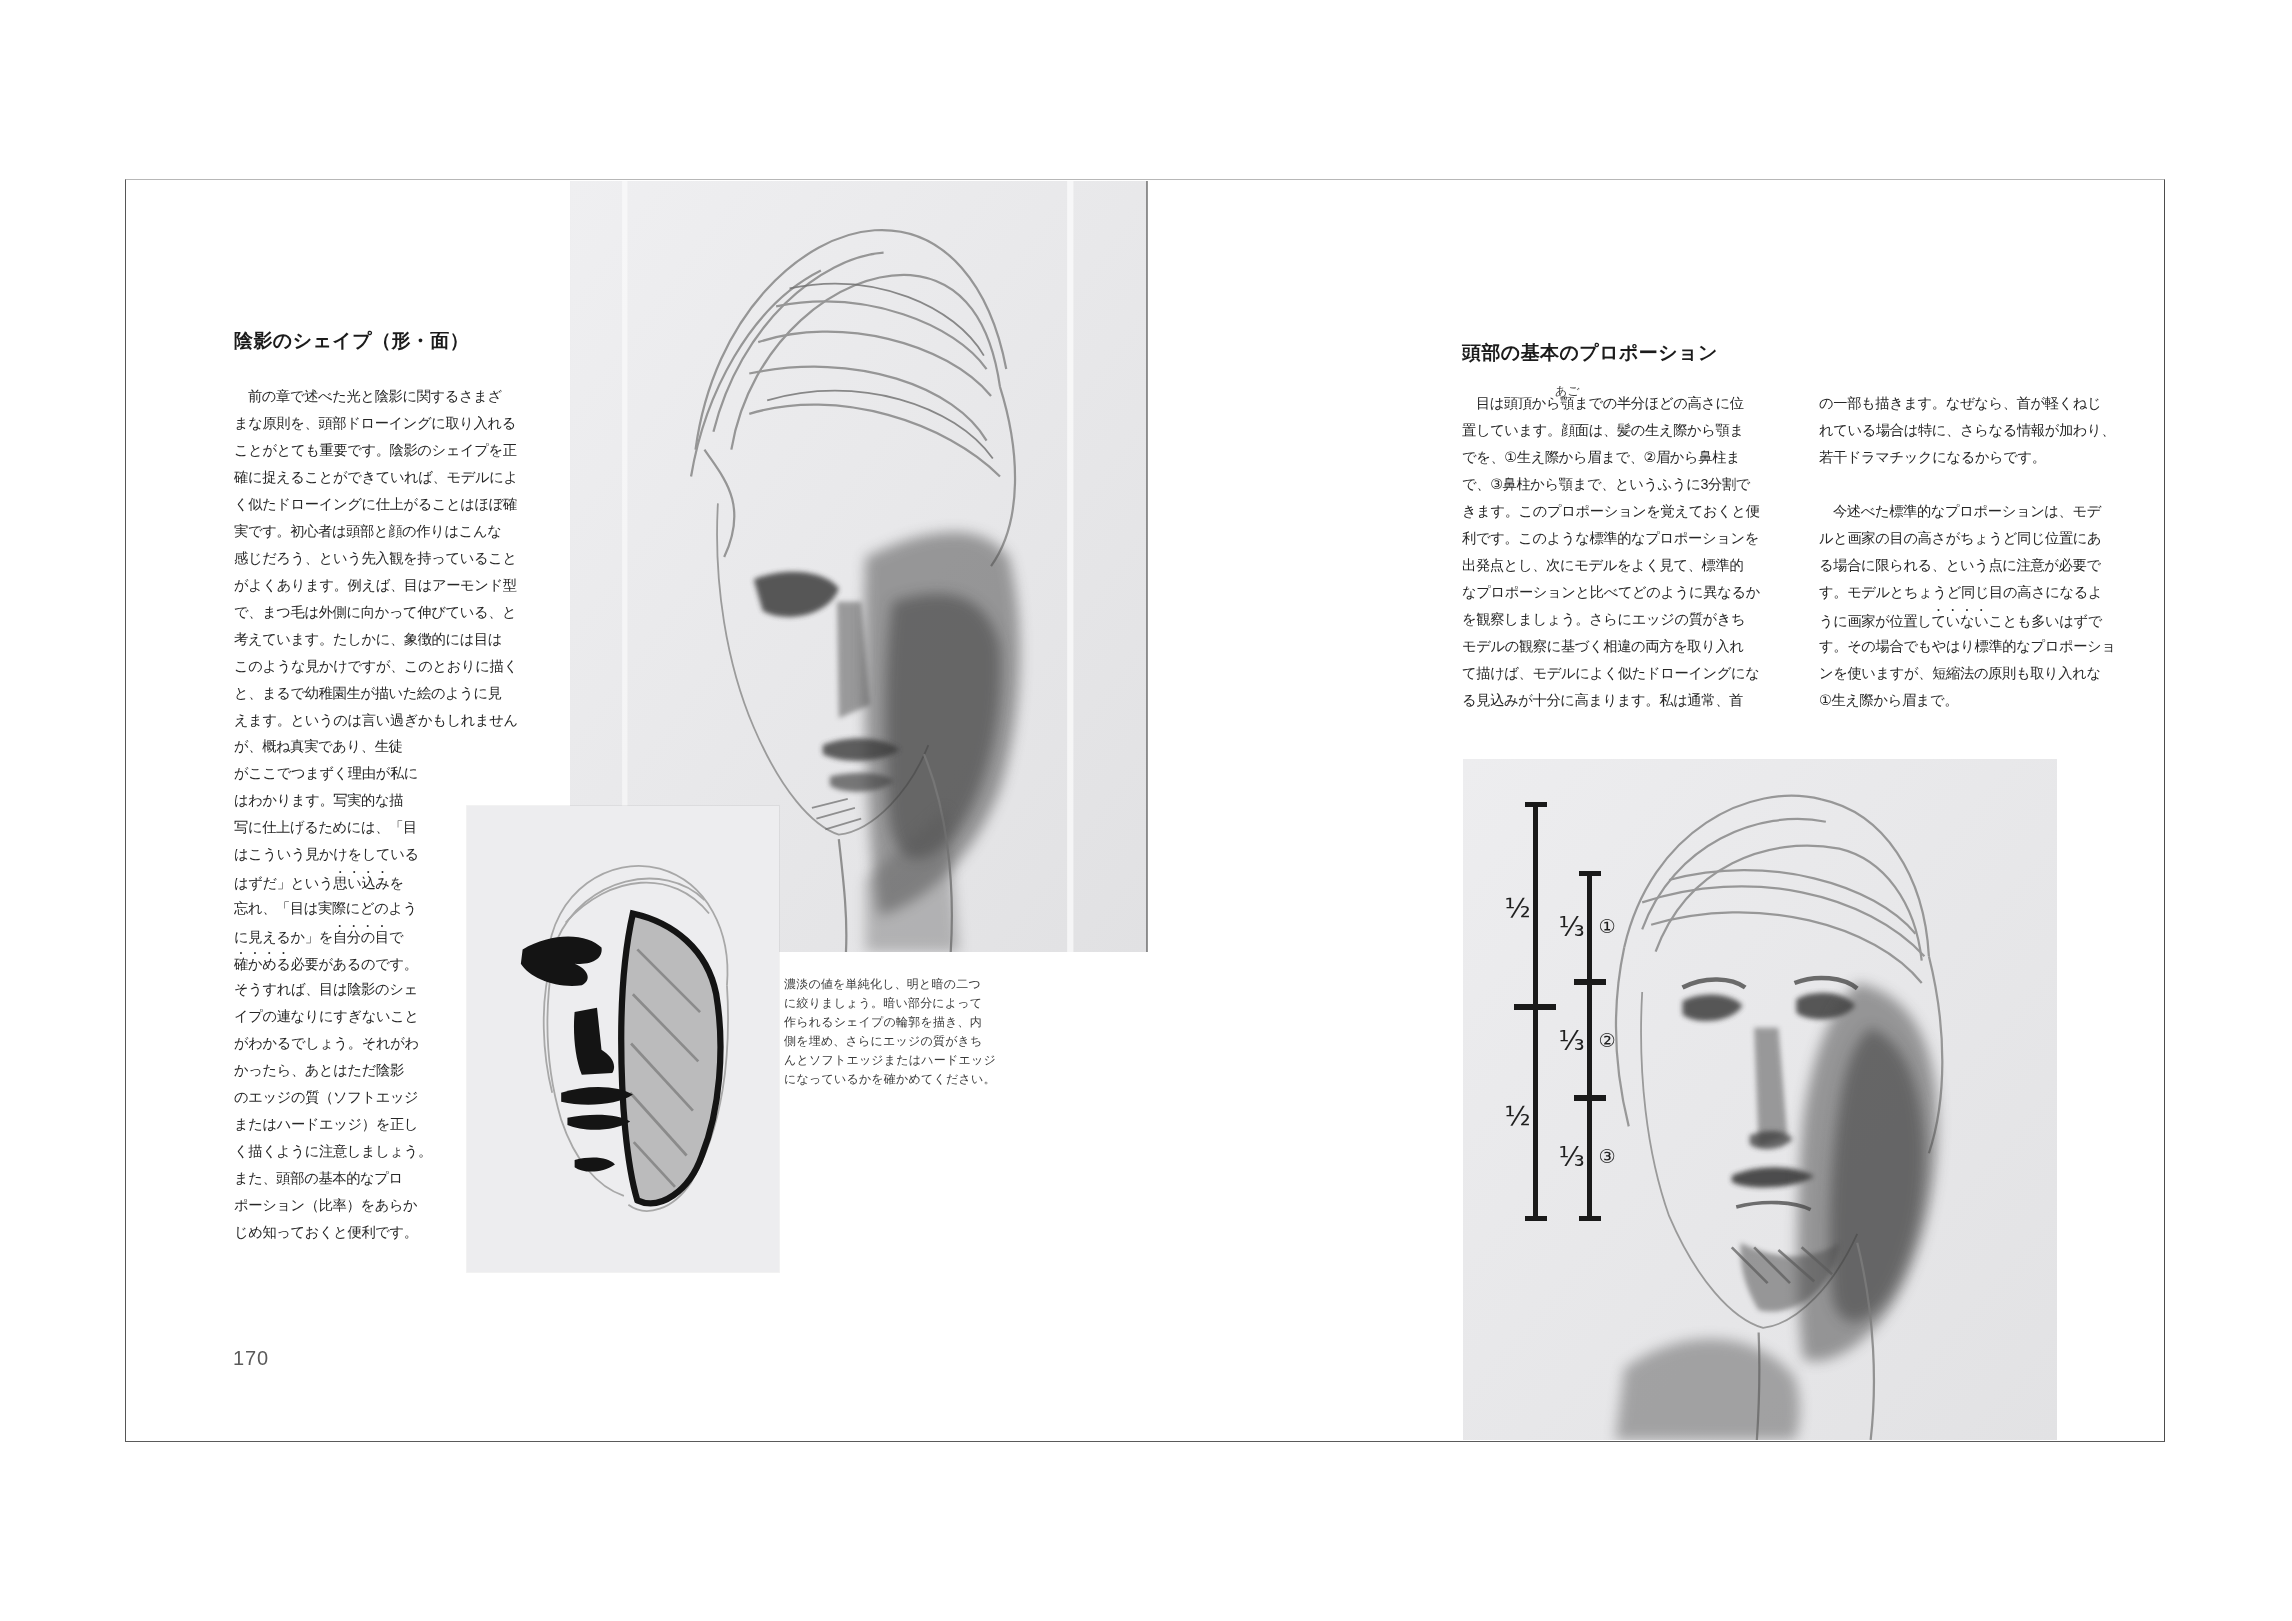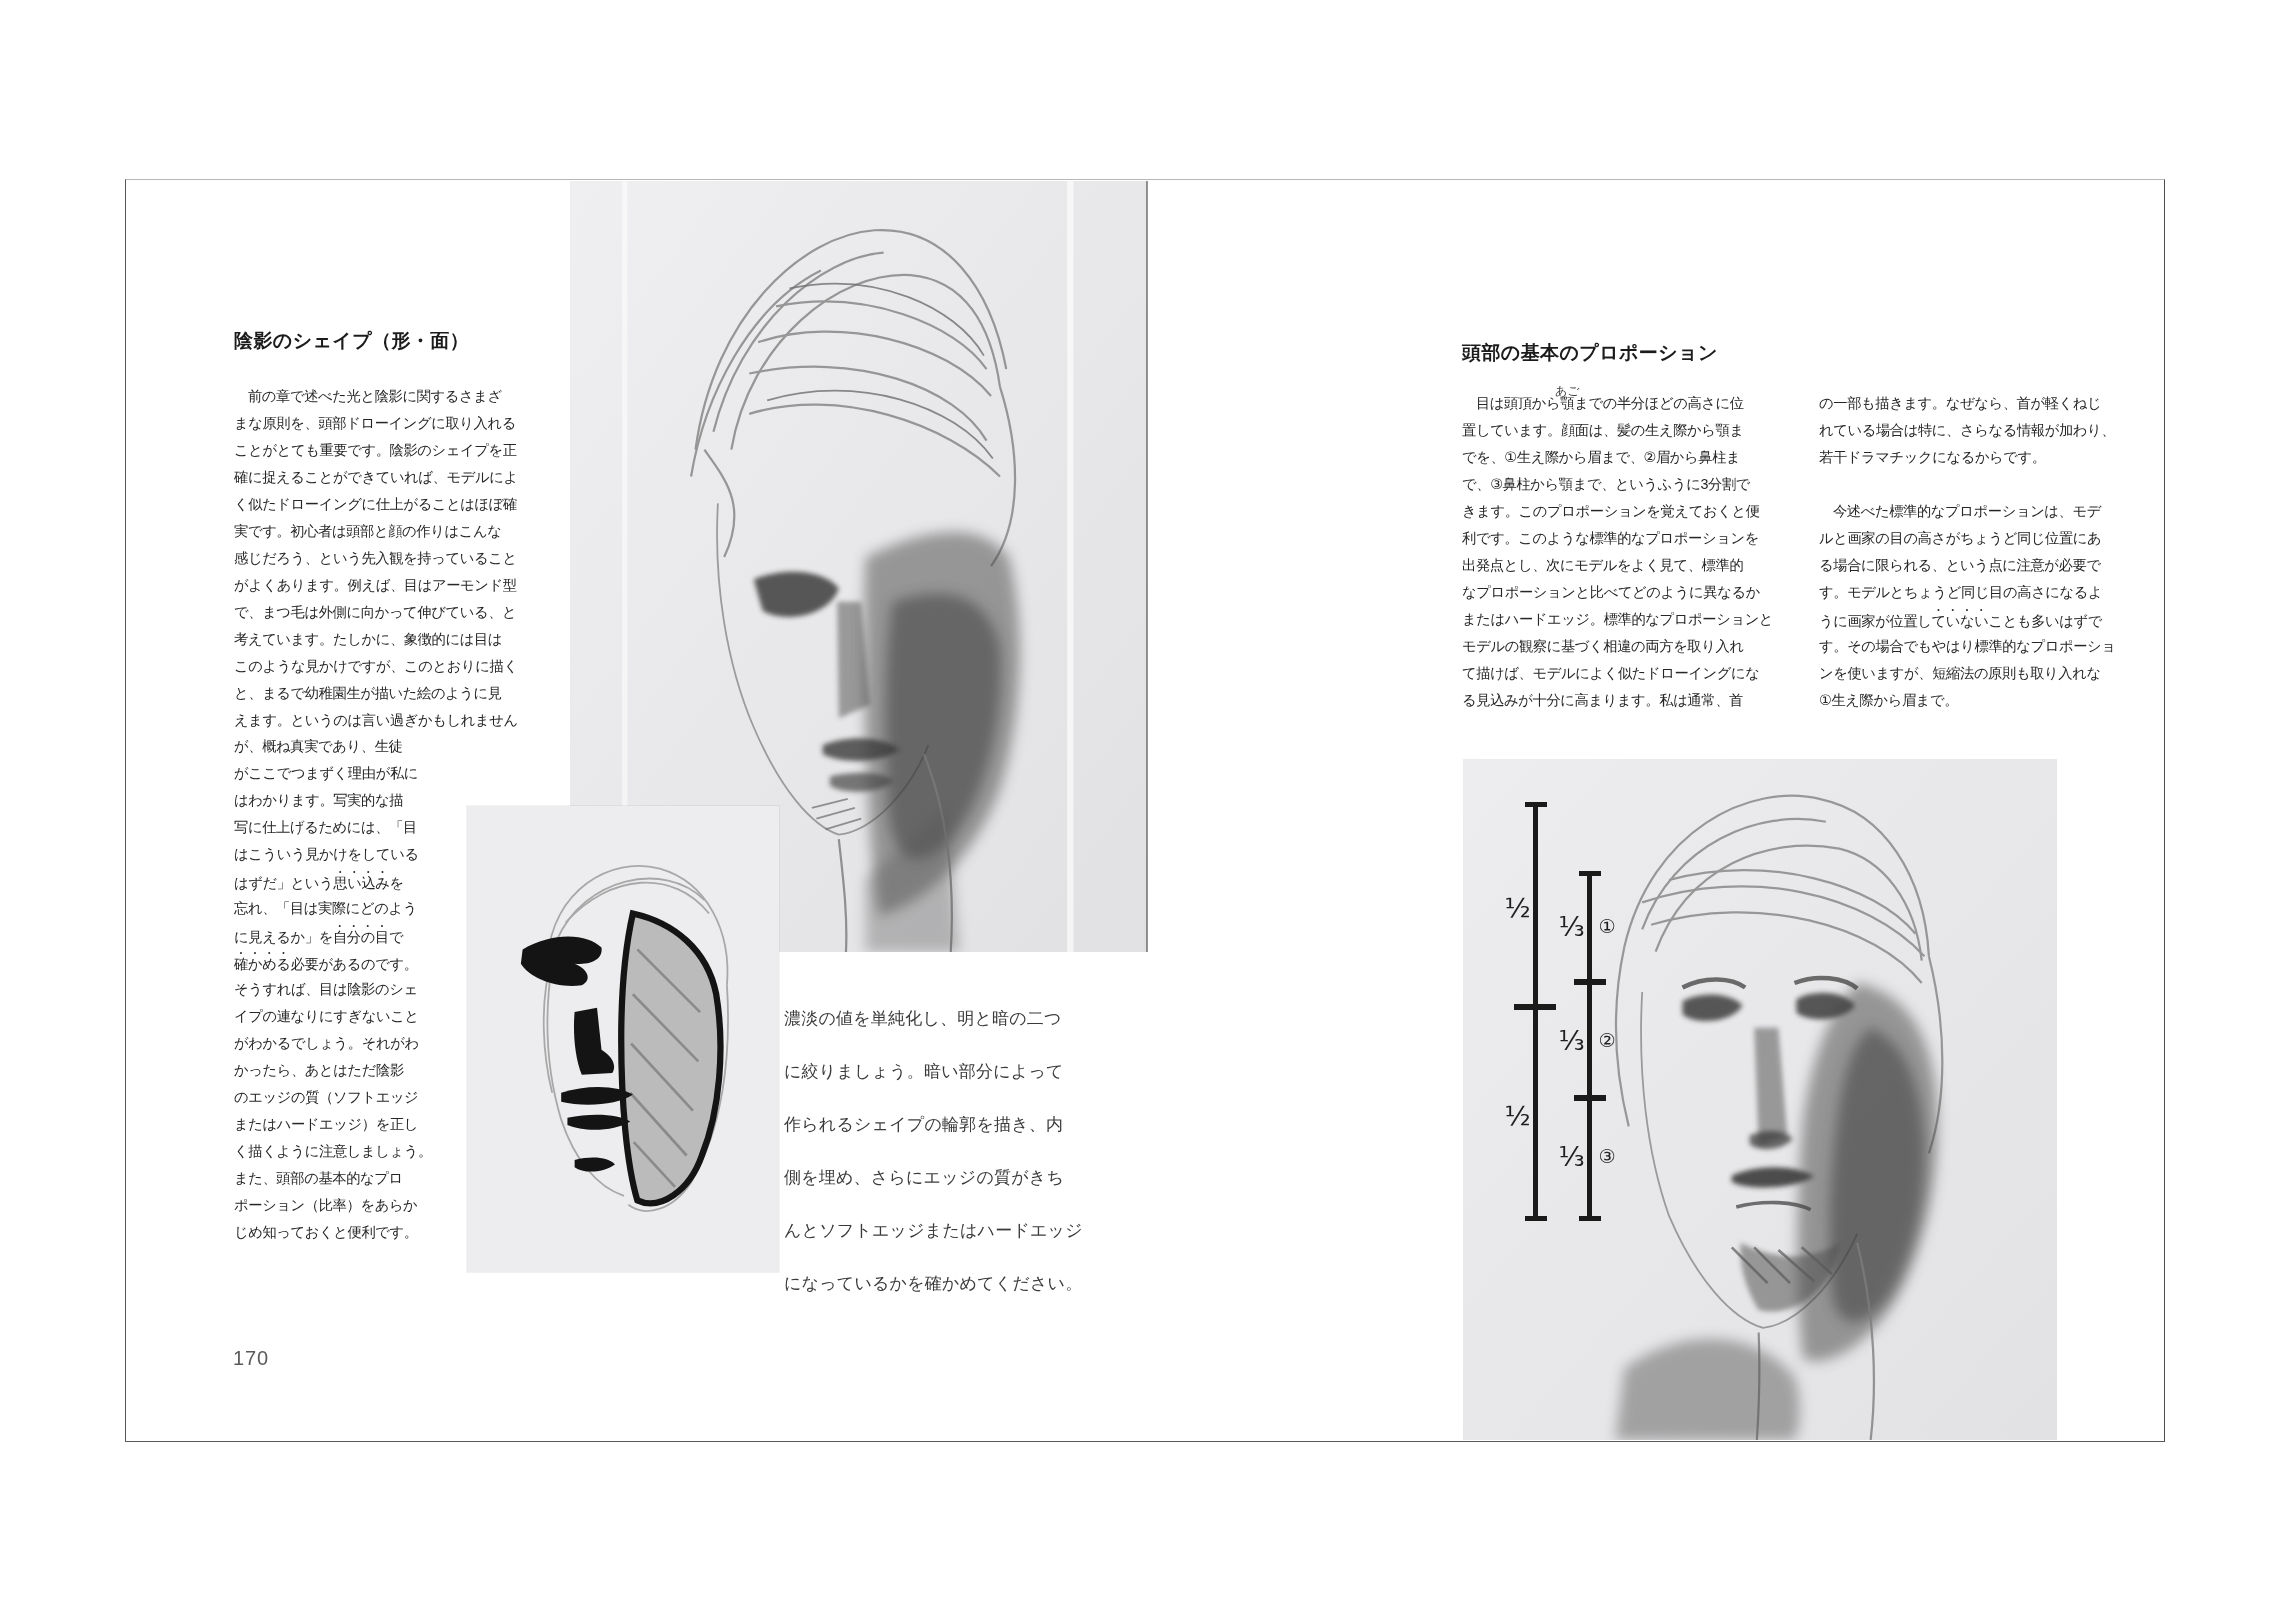--- a/index.html
+++ b/index.html
@@ -12,21 +12,21 @@
   .canvas{position:relative;width:2290px;height:1621px;overflow:hidden;background:var(--page_bg);padding-left:8px;}
   .frame{position:absolute;left:125px;top:179px;width:2040px;height:1263px;
     border-top:1.8px solid #b7b7b7;border-left:1.8px solid #565656;
     border-right:1.8px solid #4c4c4c;border-bottom:1.8px solid #5a5a5a;background:#fff;}
   .photo{position:absolute;background:var(--photo_bg);overflow:hidden;}
   .photo svg{display:block;width:100%;height:100%;}
   .seam{position:absolute;left:1146px;top:181px;width:1.8px;height:771px;background:#3f3f3f;opacity:.55;}
   h2.heading{position:absolute;font-size:19px;font-weight:bold;letter-spacing:0.4px;color:#1b1b1b;white-space:nowrap;}
   .tcol{position:absolute;}
   .tcol .tline{height:27px;line-height:27px;font-size:14.3px;letter-spacing:-0.4px;white-space:nowrap;color:var(--text_color);}
-  .tcol.caption .tline{height:19px;line-height:19px;font-size:17px;letter-spacing:0.2px;color:var(--caption_color);margin-top:34px;}
+  .tcol.caption .tline{height:19px;line-height:19px;font-size:12px;letter-spacing:0.2px;color:var(--caption_color);}
   .pagenum{position:absolute;left:233px;top:1347px;font-size:20px;color:var(--muted);letter-spacing:0.9px;}
   .em{-webkit-text-emphasis:filled dot #2a2a2a;text-emphasis:filled dot #2a2a2a;}
   .rubyseg{position:relative;}
   .furi{position:absolute;left:50%;transform:translateX(-50%);top:-8px;font-size:12px;line-height:8px;
     letter-spacing:0;color:#3c3c3c;white-space:nowrap;}
   .bar{position:absolute;background:var(--bar_color);}
   .fraclabel{position:absolute;width:47px;height:32px;line-height:32px;text-align:center;
     font-size:27px;color:#1f1f1f;font-family:"DejaVu Sans","Liberation Sans",sans-serif;}
   .circnum{position:absolute;width:32px;height:32px;line-height:32px;text-align:center;
     font-size:19px;color:#1f1f1f;}
@@ -168,21 +168,21 @@
   <h2 class="heading" style="left:1462px;top:328px;margin-top:12px;">頭部の基本のプロポーション</h2>
   <div class="tcol" style="left:1462px;top:390px;">
       <div class="tline"><span>　目は頭頂から</span><span class="rubyseg">顎<span class="furi">あご</span></span><span>までの半分ほどの高さに位</span></div>
       <div class="tline">置しています。顔面は、髪の生え際から顎ま</div>
       <div class="tline">でを、①生え際から眉まで、②眉から鼻柱ま</div>
       <div class="tline">で、③鼻柱から顎まで、というふうに3分割で</div>
       <div class="tline">きます。このプロポーションを覚えておくと便</div>
       <div class="tline">利です。このような標準的なプロポーションを</div>
       <div class="tline">出発点とし、次にモデルをよく見て、標準的</div>
       <div class="tline">なプロポーションと比べてどのように異なるか</div>
-      <div class="tline">またはハードエッジ。標準的なプロポーションと</div>
+      <div class="tline">を観察しましょう。さらにエッジの質がきち</div>
       <div class="tline">モデルの観察に基づく相違の両方を取り入れ</div>
       <div class="tline">て描けば、モデルによく似たドローイングにな</div>
       <div class="tline">る見込みが十分に高まります。私は通常、首</div>
     </div>
   <div class="tcol" style="left:1819px;top:390px;">
       <div class="tline">の一部も描きます。なぜなら、首が軽くねじ</div>
       <div class="tline">れている場合は特に、さらなる情報が加わり、</div>
       <div class="tline">若干ドラマチックになるからです。</div>
       <div class="tline">&nbsp;</div>
       <div class="tline">　今述べた標準的なプロポーションは、モデ</div>

